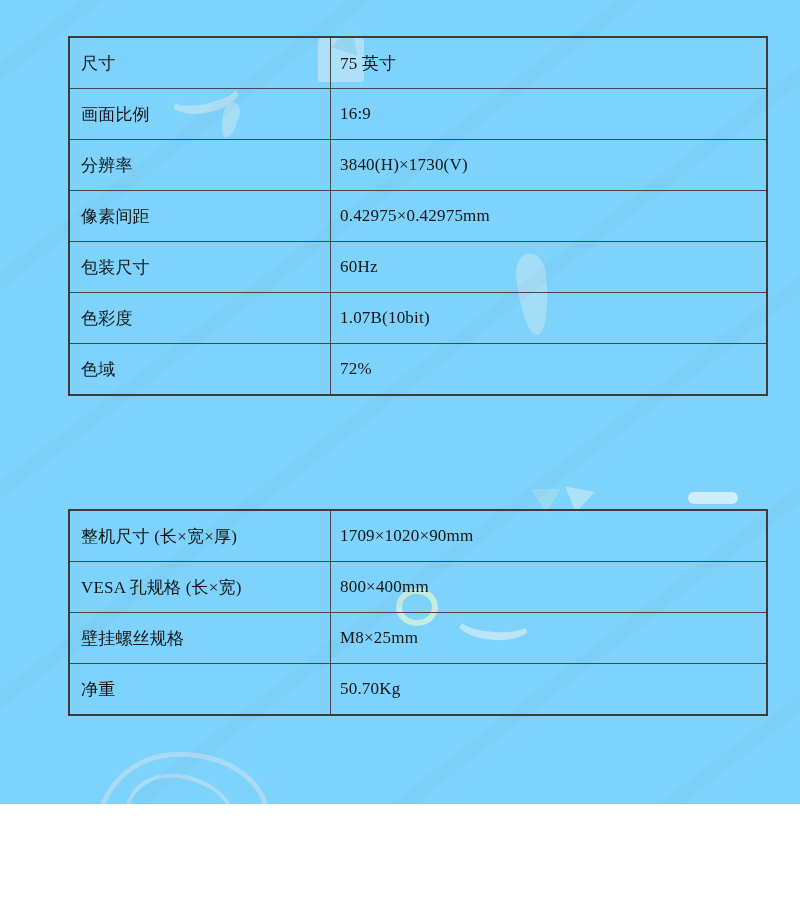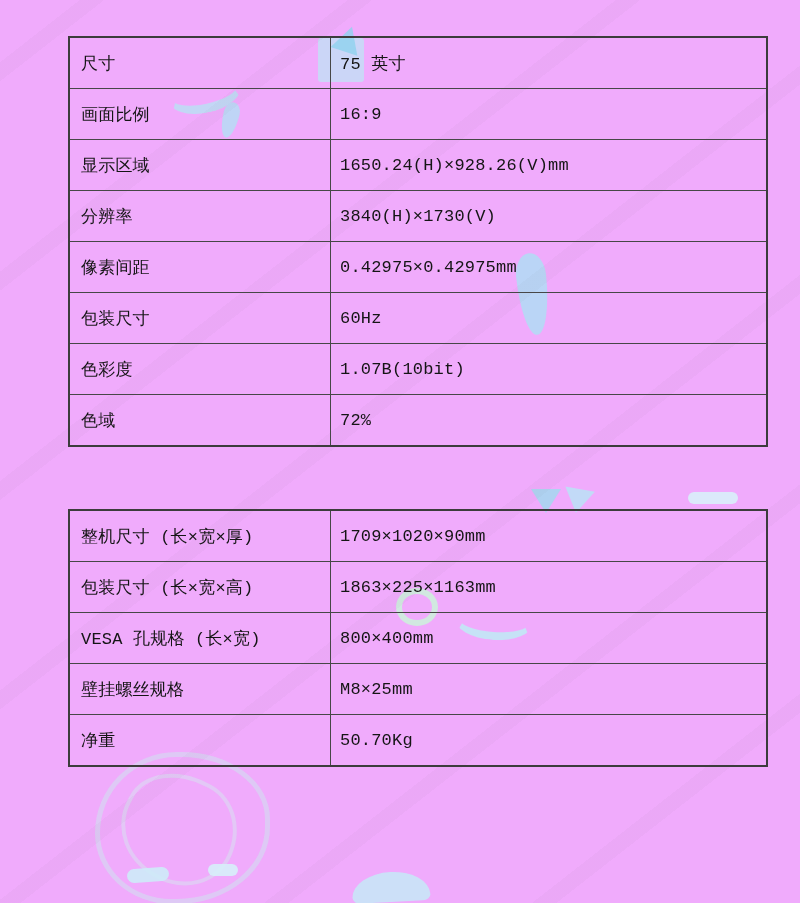--- a/index.html
+++ b/index.html
@@ -1,21 +1,21 @@
 <!DOCTYPE html>
 <html><head>
 <meta charset="utf-8">
 <style>
   html,body{margin:0;padding:0;background:#ffffff;}
   .page{
     position:relative;
-    width:800px;height:903px;
-    background:#f0abfc;
+    width:800px;height:804px;
+    background:#7dd3fc;
     overflow:hidden;
-    font-family:Liberation Mono, monospace;
+    font-family:Liberation Serif, serif;
     color:#151515;
   }
   
   .wm{position:absolute;z-index:1;pointer-events:none;}
   .wm-logo-square{left:318px;top:38px;width:46px;height:44px;background:#bfe4f6;opacity:.75;border-radius:3px;}
   .wm-logo-triangle{left:334px;top:26px;width:0;height:0;border-left:14px solid transparent;border-right:14px solid transparent;border-bottom:26px solid #8fd2ee;opacity:.8;transform:rotate(18deg);}
   .wm-crescent{left:166px;top:70px;width:68px;height:30px;border-radius:50%;border-bottom:9px solid #b9e2f4;border-left:4px solid transparent;border-right:4px solid transparent;border-top:4px solid transparent;opacity:.8;transform:rotate(-12deg);}
   .wm-drop-small{left:222px;top:102px;width:16px;height:36px;background:#b3e0f4;border-radius:50% 50% 50% 50%/30% 30% 70% 70%;opacity:.8;transform:rotate(14deg);}
   .wm-drop-large{left:518px;top:253px;width:30px;height:82px;background:#ace0f4;border-radius:50% 50% 50% 50%/28% 28% 72% 72%;opacity:.8;transform:rotate(-6deg);}
   .wm-tri-a{left:531px;top:489px;width:0;height:0;border-left:15px solid transparent;border-right:15px solid transparent;border-top:24px solid #9fdcee;opacity:.8;}
@@ -76,24 +76,20 @@
     <tbody>
       <tr>
         <td class="lbl">尺寸</td>
         <td class="val">75 英寸</td>
       </tr>
       <tr>
         <td class="lbl">画面比例</td>
         <td class="val">16:9</td>
       </tr>
       <tr>
-        <td class="lbl">显示区域</td>
-        <td class="val">1650.24(H)×928.26(V)mm</td>
-      </tr>
-      <tr>
         <td class="lbl">分辨率</td>
         <td class="val">3840(H)×1730(V)</td>
       </tr>
       <tr>
         <td class="lbl">像素间距</td>
         <td class="val">0.42975×0.42975mm</td>
       </tr>
       <tr>
         <td class="lbl">包装尺寸</td>
         <td class="val">60Hz</td>
@@ -109,24 +105,20 @@
     </tbody>
   </table>
 
   <table class="spec t2">
     <tbody>
       <tr>
         <td class="lbl">整机尺寸 (长×宽×厚)</td>
         <td class="val">1709×1020×90mm</td>
       </tr>
       <tr>
-        <td class="lbl">包装尺寸 (长×宽×高)</td>
-        <td class="val">1863×225×1163mm</td>
-      </tr>
-      <tr>
         <td class="lbl">VESA 孔规格 (长×宽)</td>
         <td class="val">800×400mm</td>
       </tr>
       <tr>
         <td class="lbl">壁挂螺丝规格</td>
         <td class="val">M8×25mm</td>
       </tr>
       <tr>
         <td class="lbl">净重</td>
         <td class="val">50.70Kg</td>

